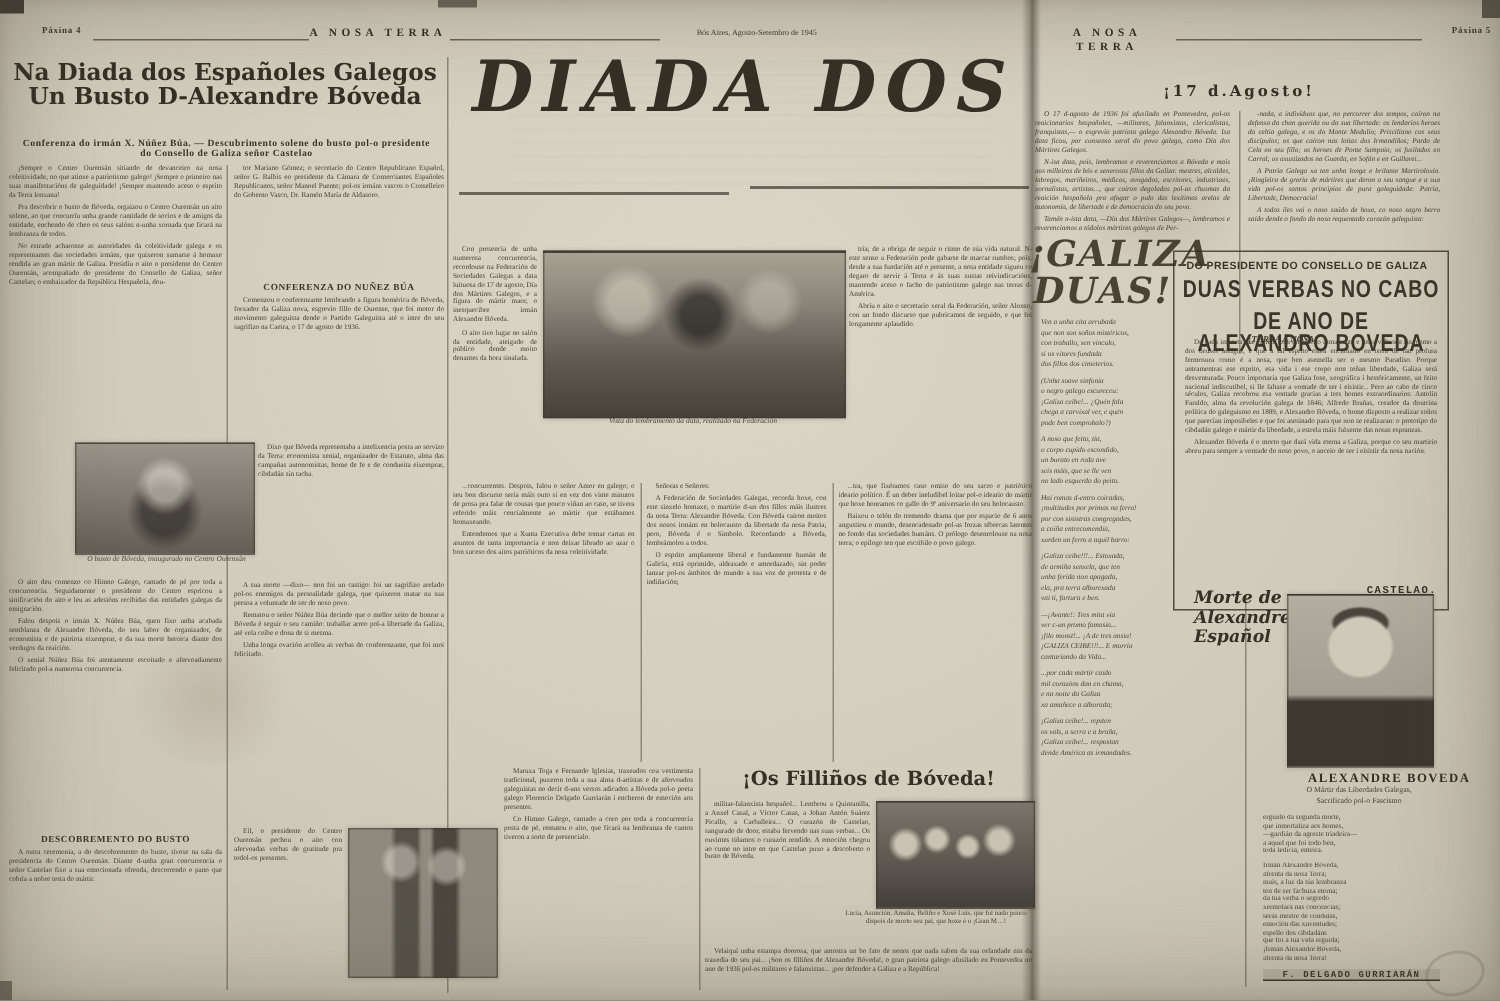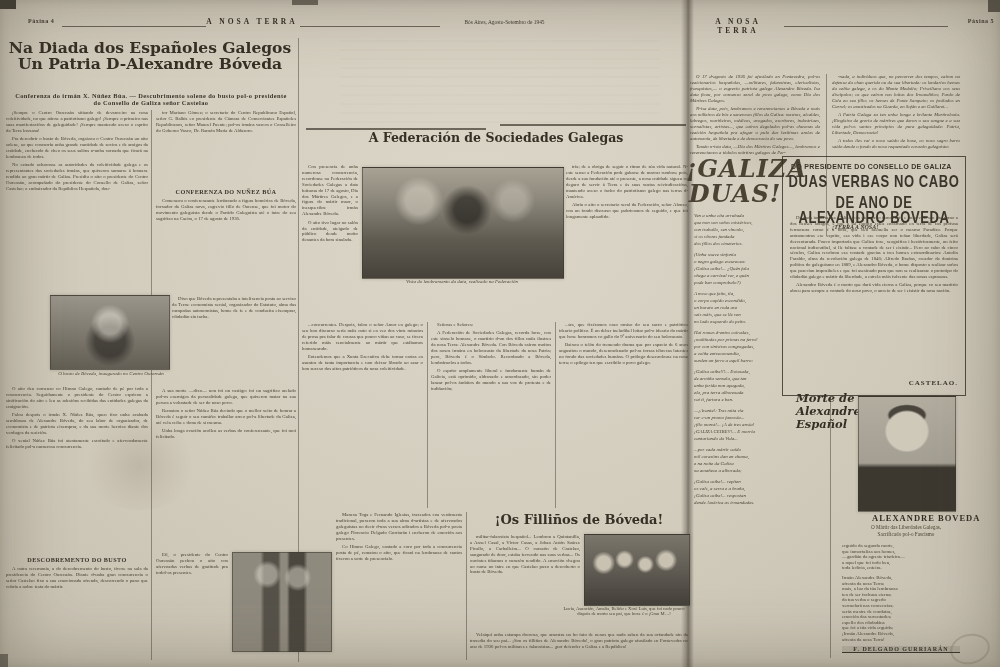--- a/index.html
+++ b/index.html
@@ -22,21 +22,21 @@
   .cap{font-size:5px;line-height:6px;text-align:center;color:#4a4434;}
   .headline-serif{font-family:"DejaVu Serif", serif;font-weight:bold;color:#352f25;text-align:center;}
   .ital{font-style:italic;}
   .smudge{position:absolute;background:rgba(30,26,20,.8);}
   .stain{position:absolute;border-radius:50%;background:radial-gradient(circle, rgba(110,98,74,.18), transparent 70%);}
   .fold{position:absolute;left:681px;top:0;width:13px;height:667px;
     background:linear-gradient(90deg, transparent, rgba(40,35,26,.30) 40%, rgba(40,35,26,.5) 55%, transparent);}
   .box{position:absolute;border:1.5px solid rgba(50,44,34,.8);}
   .duas-hl{font-family:"Liberation Sans", sans-serif;font-weight:bold;text-align:center;color:#3b352b;letter-spacing:.6px;}
   .duas-hl span{display:inline-block;transform:scaleY(1.25);}
-  .sig{font-weight:bold;letter-spacing:1px;color:#3a342a;}
+  .sig{font-weight:bold;letter-spacing:1px;color:#3a342a;font-family:Liberation Mono, monospace;}
   .watermark{position:absolute;border:2.5px solid rgba(96,86,66,.22);border-radius:50%;}
   .ghost{position:absolute;opacity:.5;pointer-events:none;
     background:repeating-linear-gradient(0deg, transparent 0 7px, rgba(96,88,70,.05) 7px 9px);}
 </style>
 </head>
 <body>
 
 <div class="sheet">
 
   <div class="smudge" style="left:0;top:0;width:16px;height:9px;"></div>
@@ -53,21 +53,21 @@
   <div class="hrule" style="left:62px;top:26px;width:144px;"></div>
   <div class="abs" style="left:206px;top:17px;width:92px;font-size:7.5px;font-weight:bold;letter-spacing:3px;text-align:center;color:#332d23;">A NOSA TERRA</div>
   <div class="hrule" style="left:300px;top:26px;width:140px;"></div>
   <div class="abs" style="left:442px;top:19px;width:125px;font-size:5.4px;text-align:center;">Bós Aires, Agosto-Setembro de 1945</div>
   <div class="abs" style="left:696px;top:17px;width:84px;font-size:7.5px;font-weight:bold;letter-spacing:3px;text-align:center;color:#332d23;">A NOSA TERRA</div>
   <div class="hrule" style="left:784px;top:26px;width:164px;"></div>
   <div class="abs" style="left:950px;top:18px;width:44px;font-size:6px;font-weight:bold;text-align:right;letter-spacing:.5px;">Páxina 5</div>
 
   <div class="abs headline-serif" style="left:4px;top:40px;width:292px;font-size:15.5px;line-height:16.2px;">
     <div>Na Diada dos Españoles Galegos</div>
-    <div>Un Patria D-Alexandre Bóveda</div>
+    <div>Un Busto D-Alexandre Bóveda</div>
   </div>
   <div class="abs kick" style="left:14px;top:92px;width:274px;font-size:6.4px;line-height:7.4px;">Conferenza do irmán X. Núñez Búa. — Descubrimento solene do busto pol-o presidente do Consello de Galiza señor Castelao</div>
 
   <div class="vrule" style="left:151px;top:110px;height:550px;"></div>
   <div class="vrule" style="left:298px;top:38px;height:624px;"></div>
 
   <div class="abs body" style="left:6px;top:110px;width:142px;height:182px;">
       <p class="p">¡Sempre o Centro Ourensán sitiando de devanceiro na nosa coleitividade, no que atinxe a patriotismo galego! ¡Sempre o primeiro nas suas manifestacións de galeguidade! ¡Sempre mantendo aceso o esprito da Terra lonxana!</p>
       <p class="p">Pra descobrir o busto de Bóveda, orgaizou o Centro Ourensán un aito solene, ao que concurríu unha grande cantidade de socios e de amigos da entidade, enchendo de cheo os seus salóns n-unha xornada que ficará na lembranza de todos.</p>
       <p class="p">No estrado acharonse as autoridades da coleitividade galega e os representantes das sociedades irmáns, que quixeron sumarse á homaxe rendida ao gran mártir de Galiza. Presidíu o aito o presidente do Centro Ourensán, acompañado do presidente do Consello de Galiza, señor Castelao; o embaixador da República Hespañola, dou-</p>
@@ -109,24 +109,24 @@
       <p class="p">Eil, o presidente do Centro Ourensán pechou o aito con afervoadas verbas de gratitude pra todol-os presentes.</p>
     </div>
 
   <div class="photo" style="left:232px;top:552px;width:98px;height:98px;
        background:
         radial-gradient(circle at 35% 22%, rgba(225,220,206,.5) 0 9%, transparent 14%),
         radial-gradient(circle at 66% 25%, rgba(225,220,206,.5) 0 9%, transparent 14%),
         linear-gradient(90deg,#8f8a7e 28%, #56524a 32% 46%, #8f8a7e 49% 55%, #4b473f 58% 72%, #8f8a7e 76%),
         linear-gradient(180deg,#a29d90,#6d6960);"></div>
 
+  <div class="abs headline-serif ital" style="left:302px;top:34px;width:388px;font-size:47px;line-height:50px;letter-spacing:6px;">DIADA DOS</div>
   <div class="hrule thick" style="left:306px;top:128px;width:180px;"></div>
   <div class="hrule thick" style="left:500px;top:124px;width:186px;"></div>
   <div class="abs headline-serif" style="left:302px;top:131px;width:388px;font-size:12.5px;line-height:14.5px;">
-    <div>A Federación de Sociedades Galegas</div>
   </div>
 
   <div class="abs body" style="left:302px;top:164px;width:56px;height:124px;">
       <p class="p">Con presencia de unha numerosa concurrencia, recordouse na Federación de Sociedades Galegas a data luituosa do 17 de agosto, Día dos Mártires Galegos, e a figura do mártir maor, o inesquecibre irmán Alexandre Bóveda.</p>
       <p class="p">O aito tivo lugar no salón da entidade, ateigado de público dende moito denantes da hora sinalada.</p>
     </div>
 
   <div class="photo" style="left:362px;top:167px;width:200px;height:110px;
        background:
         radial-gradient(circle at 28% 30%, rgba(225,220,205,.5) 0 8%, transparent 15%),
@@ -172,20 +172,21 @@
         radial-gradient(circle at 18% 40%, #c9c2b2 0 7%, transparent 12%),
         radial-gradient(circle at 38% 35%, #c9c2b2 0 7%, transparent 12%),
         radial-gradient(circle at 58% 42%, #c9c2b2 0 7%, transparent 12%),
         radial-gradient(circle at 78% 36%, #c9c2b2 0 7%, transparent 12%),
         linear-gradient(180deg,#7b766b,#55514a 70%,#44403a);"></div>
   <div class="abs cap" style="left:560px;top:606px;width:128px;font-size:4.6px;line-height:5.4px;">Lucía, Asunción, Amalia, Beliño e Xosé Luis, que foi nado pouco dispois de morto seu pai, que hoxe é o ¡Gran M…!</div>
   <div class="abs body" style="left:470px;top:632px;width:218px;height:30px;">
       <p class="p">Velaiquí unha estampa doorosa, que amostra un bo fato de nenos que nada saben da sua orfandade nin da traxedia do seu pai... ¡Son os filliños de Alexandre Bóveda!, o gran patriota galego afusilado en Pontevedra no ano de 1936 pol-os militares e falanxistas... ¡por defender a Galiza e a República!</p>
     </div>
 
+  <div class="abs headline-serif" style="left:690px;top:56px;width:272px;font-size:10px;letter-spacing:2px;">¡17 d.Agosto!</div>
 
   <div class="vrule" style="left:826px;top:74px;height:162px;"></div>
   <div class="abs body ital" style="left:690px;top:74px;width:130px;height:164px;">
       <p class="p">O 17 d-agosto de 1936 foi afusilado en Pontevedra, pol-os reaicionarios hespañoles, —militares, falanxistas, clericalistas, franquistas,— o esgrevio patriota galego Alexandro Bóveda. Isa data ficou, por consenso xeral do povo galego, como Día dos Mártires Galegos.</p>
       <p class="p">N-isa data, pois, lembramos e reverenciamos a Bóveda e mais aos milleiros de bós e xenerosos fillos da Galiza: mestres, alcaldes, labregos, mariñeiros, médicos, avogados, escritores, industriaes, xornalistas, artistas..., que caíron degolados pol-as chusmas da reaición hespañola pra afogar o pulo das lexítimas arelas de autonomía, de libertade e de democracia do seu povo.</p>
       <p class="p">Tamén n-ista data, —Día dos Mártires Galegos—, lembramos e reverenciamos a tódolos mártires galegos de Per-</p>
     </div>
   <div class="abs body ital" style="left:832px;top:74px;width:128px;height:148px;">
       <p class="p">-nada, a indivíduos que, no percorrer dos tempos, caíron na defensa da chan querida ou da sua libertade: os lendarios heroes da celtia galega, e os do Monte Medulio; Prisciliano cos seus discípulos; os que caíron nas loitas dos Irmandiños; Pardo de Cela eo seu fillo; os heroes de Ponte Sampaio; os fusilados en Carral; os axustizados na Guarda, en Sofán e en Guillarei...</p>
       <p class="p">A Patria Galega xa ten unha longa e brilante Martiroloxía. ¡Ringleira de groria de mártires que deron o seu sangue e a sua vida pol-os santos principios de pura galeguidade: Patria, Libertade, Democracia!</p>
@@ -238,21 +239,21 @@
       <div class="ln">mil corazóns dan en chama,</div>
       <div class="ln">e na noite da Galiza</div>
       <div class="ln">xa amañece a alborada;</div>
       <div class="ln gap"></div>
       <div class="ln">¡Galiza ceibe!... repiten</div>
       <div class="ln">os vals, a serra e a braña,</div>
       <div class="ln">¡Galiza ceibe!... respostan</div>
       <div class="ln">dende América as irmandades.</div>
     </div>
 
-  <div class="box" style="left:782px;top:156px;width:182px;height:238px;">
+  <div class="box" style="left:782px;top:167px;width:182px;height:238px;">
     <div class="abs" style="left:8px;top:6px;width:166px;font-family:'Liberation Sans',sans-serif;font-size:7px;font-weight:bold;text-align:left;letter-spacing:.3px;color:#3a342a;">DO PRESIDENTE DO CONSELLO DE GALIZA</div>
     <div class="abs duas-hl" style="left:2px;top:18px;width:178px;font-size:13px;line-height:17px;">
       <span>DUAS VERBAS NO CABO DE ANO DE</span><br>
       <span>ALEXANDRO BOVEDA</span>
     </div>
     <div class="abs body" style="left:7px;top:58px;width:168px;height:162px;">
         <p class="p">De nada importa que Galiza teña un esprito inmarrente e unha vida sen fin, como a dos deuses antigos, e que a tal esprito estea encarnado en terra de tan profusa fermosura como é a nosa, que ben asemella ser o mesmo Paradiso. Porque antramentras ese esprito, esa vida i ese corpo non teñan liberdade, Galiza será desventurada. Pouco importaría que Galiza fose, xeográfica i hestóricamente, un feito nacional indiscutibel, si lle faltase a vontade de ser i eisistir... Pero ao cabo de cinco séculos, Galiza recobrou esa vontade gracias a tres homes extraordinarios: Antolín Faraldo, alma da revolución galega de 1846; Alfredo Brañas, creador da doutrina política do galeguismo en 1889, e Alexandro Bóveda, o home disposto a realizar soños que parecían imposibeles e que foi asesinado para que non se realizaran: o prototipo do cibdadán galego e mártir da liberdade, a estrela máis fulxente das nosas espranzas.</p>
         <p class="p">Alexandro Bóveda é o morto que dará vida eterna a Galiza, porque co seu martirio abreu para sempre a vontade do noso povo, o anceio de ser i eisistir da nosa nación.</p>
       </div>
     <div class="abs sig" style="left:7px;top:222px;width:168px;font-size:7px;text-align:right;">CASTELAO.</div>

